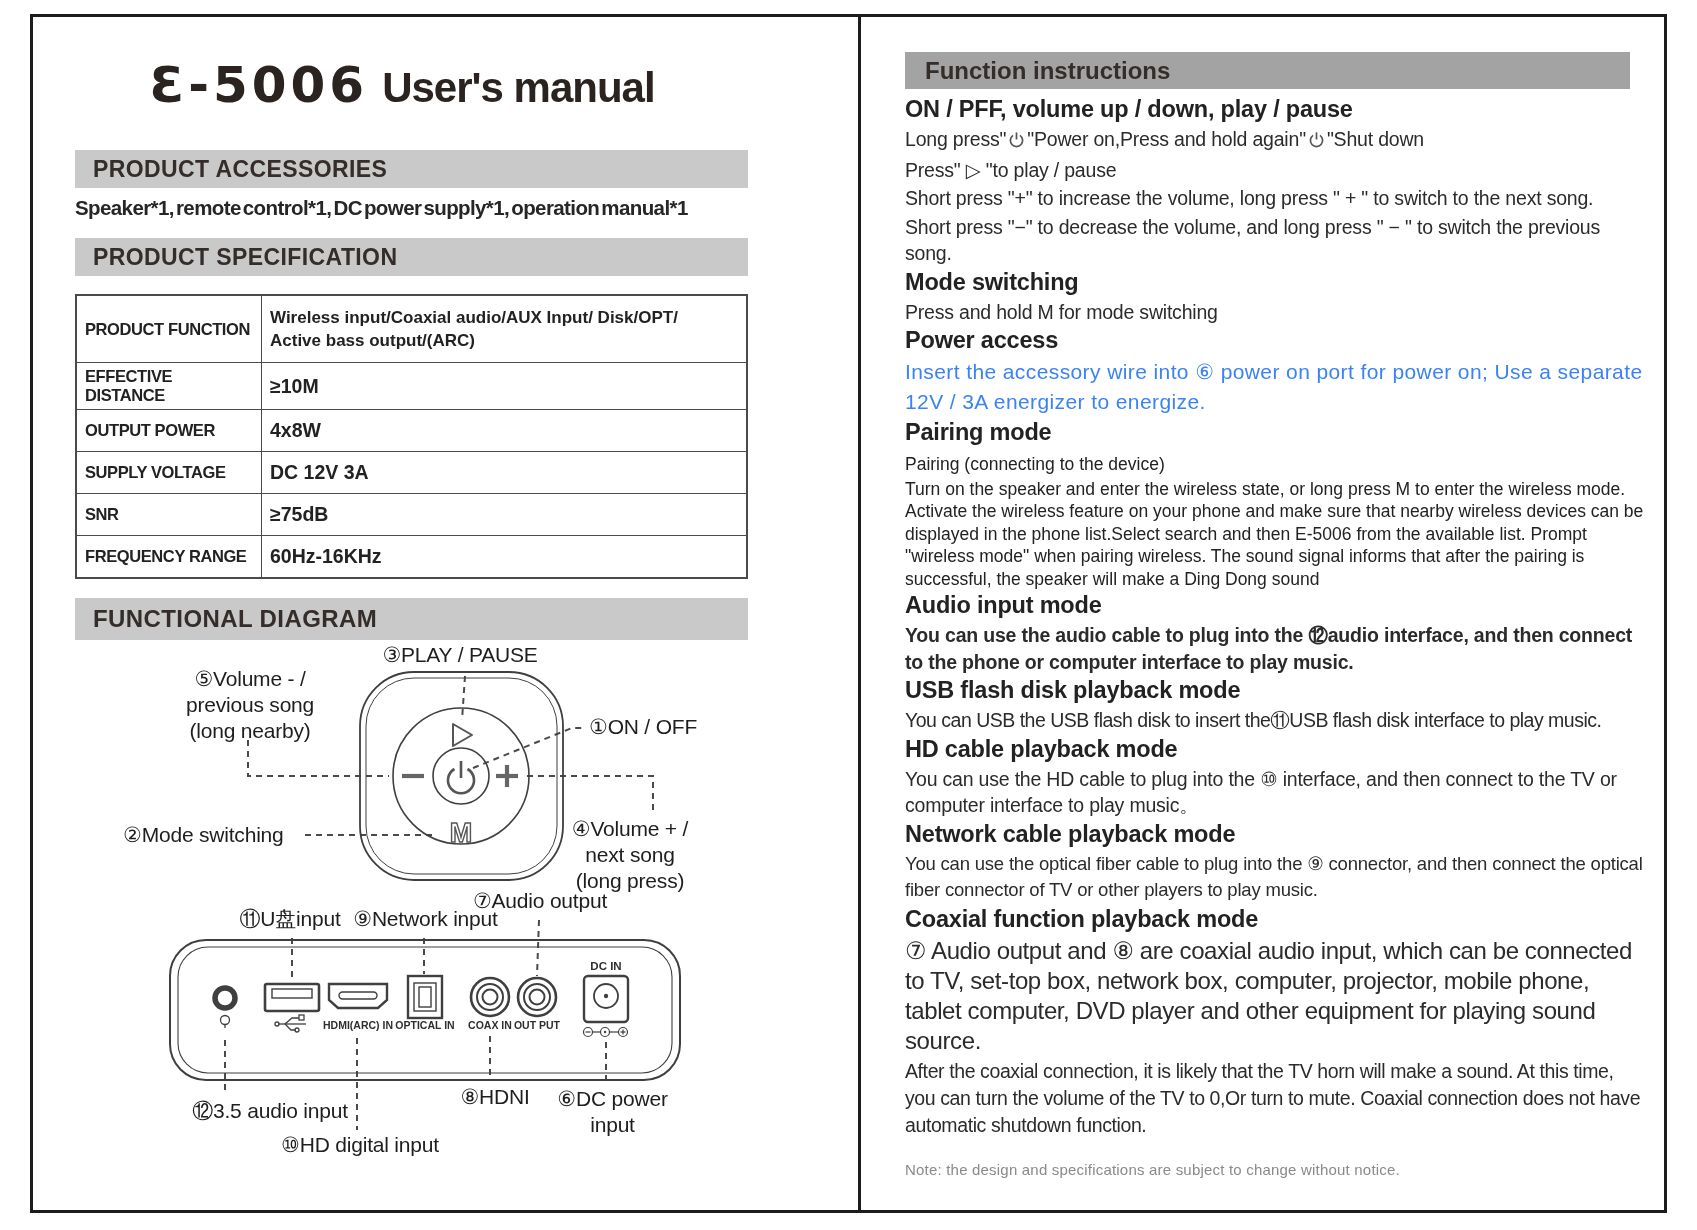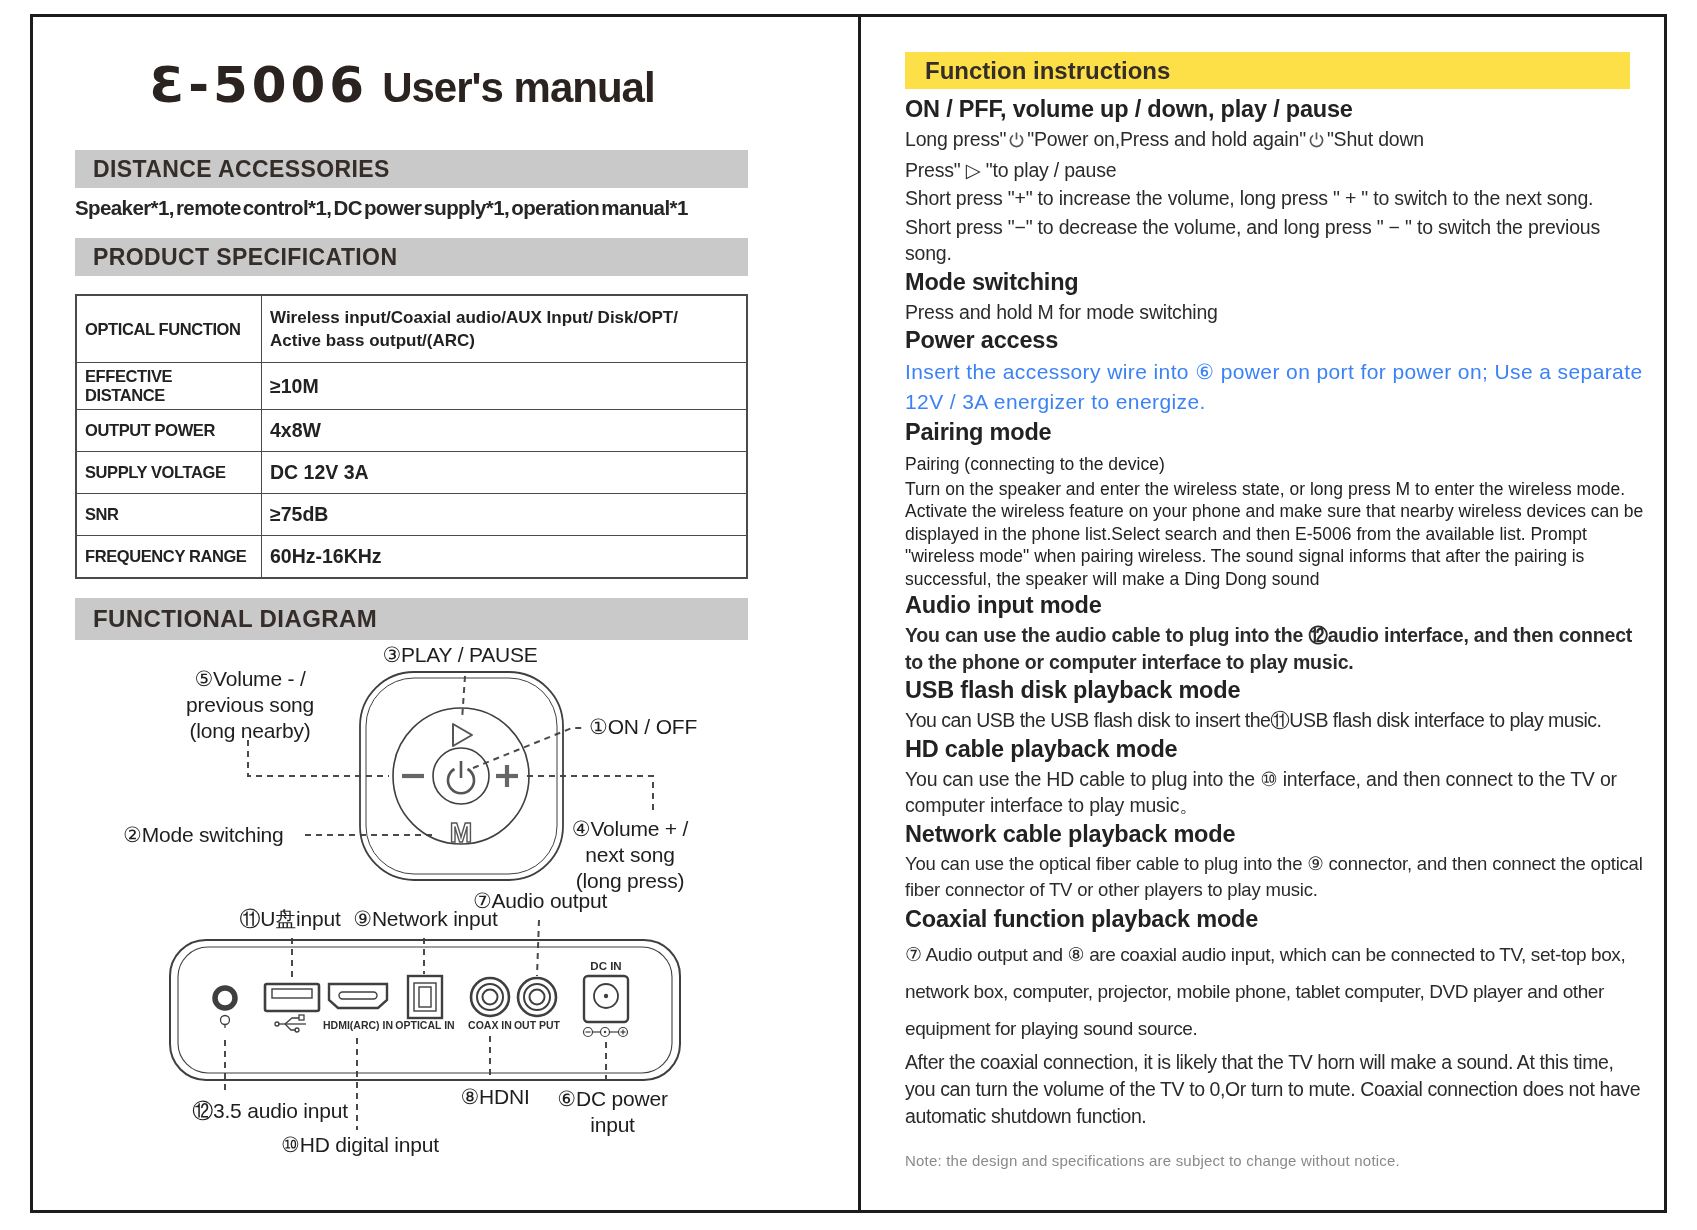--- a/index.html
+++ b/index.html
@@ -26,53 +26,53 @@
   tr.n td{height:33px;}
   tr.frow td{height:58px;}
 
   
   #diagram{position:absolute;left:75px;top:640px;width:688px;height:545px;}
   #diagram svg{position:absolute;left:0;top:0;}
   .dlabel{position:absolute;font-size:21px;color:#1e1e1e;text-align:center;white-space:pre-line;line-height:26px;letter-spacing:-0.2px;}
   .dl-left{text-align:left;}
 
   
-  #func-bar{position:absolute;left:905px;top:52px;width:725px;height:37px;background:#fde047;
+  #func-bar{position:absolute;left:905px;top:52px;width:725px;height:37px;background:#a3a3a3;
        color:#352d29;font-weight:bold;font-size:24px;line-height:37px;padding-left:20px;box-sizing:border-box;}
   .rc{position:absolute;left:905px;top:94px;width:742px;}
   .rc h2{font-size:23.5px;font-weight:bold;color:#222;margin:0;line-height:30px;letter-spacing:-0.2px;}
   .mt{margin-top:15px;}
   .rc p{margin:2px 0 0 0;}
   .ln{font-size:19.5px;line-height:26.5px;color:#2b2b2b;letter-spacing:-0.2px;}
   .big{font-size:21px;line-height:30px;letter-spacing:0.4px;color:#3b82f6;}
   .small{font-size:17.5px;line-height:22.5px;color:#222;letter-spacing:0;}
   .semi{font-weight:600;}
-  .tight{font-size:19px;line-height:37px;letter-spacing:-0.4px;}
+  .tight{font-size:24px;line-height:30px;letter-spacing:-0.4px;}
   .note{color:#8a8a8a;font-size:15px;margin-top:18px !important;letter-spacing:0.2px;}
   .picon{display:inline-block;vertical-align:-2px;margin:0 2px;}
 </style>
 </head>
 <body>
 
 <div id="page">
   <div class="frame"></div>
   <div class="divider"></div>
 
   <div class="title">
     <span class="model">Ɛ-5006</span><span class="rest">User's manual</span>
   </div>
 
-  <div class="bar" id="bar1">DISTANCE ACCESSORIES</div>
+  <div class="bar" id="bar1">PRODUCT ACCESSORIES</div>
   <div class="accessories">Speaker*1, remote control*1,  DC power supply*1, operation manual*1</div>
   <div class="bar" id="bar2">PRODUCT SPECIFICATION</div>
 
   <table class="spec">
     <tbody>
         <tr class="frow">
-      <td class="k">OPTICAL FUNCTION</td>
+      <td class="k">PRODUCT FUNCTION</td>
       <td class="v">Wireless input/Coaxial audio/AUX Input/ Disk/OPT/
 Active bass output/(ARC)</td>
     </tr>
     <tr class="n">
       <td class="k">EFFECTIVE DISTANCE</td>
       <td class="v">≥10M</td>
     </tr>
     <tr class="n">
       <td class="k">OUTPUT POWER</td>
       <td class="v">4x8W</td>

